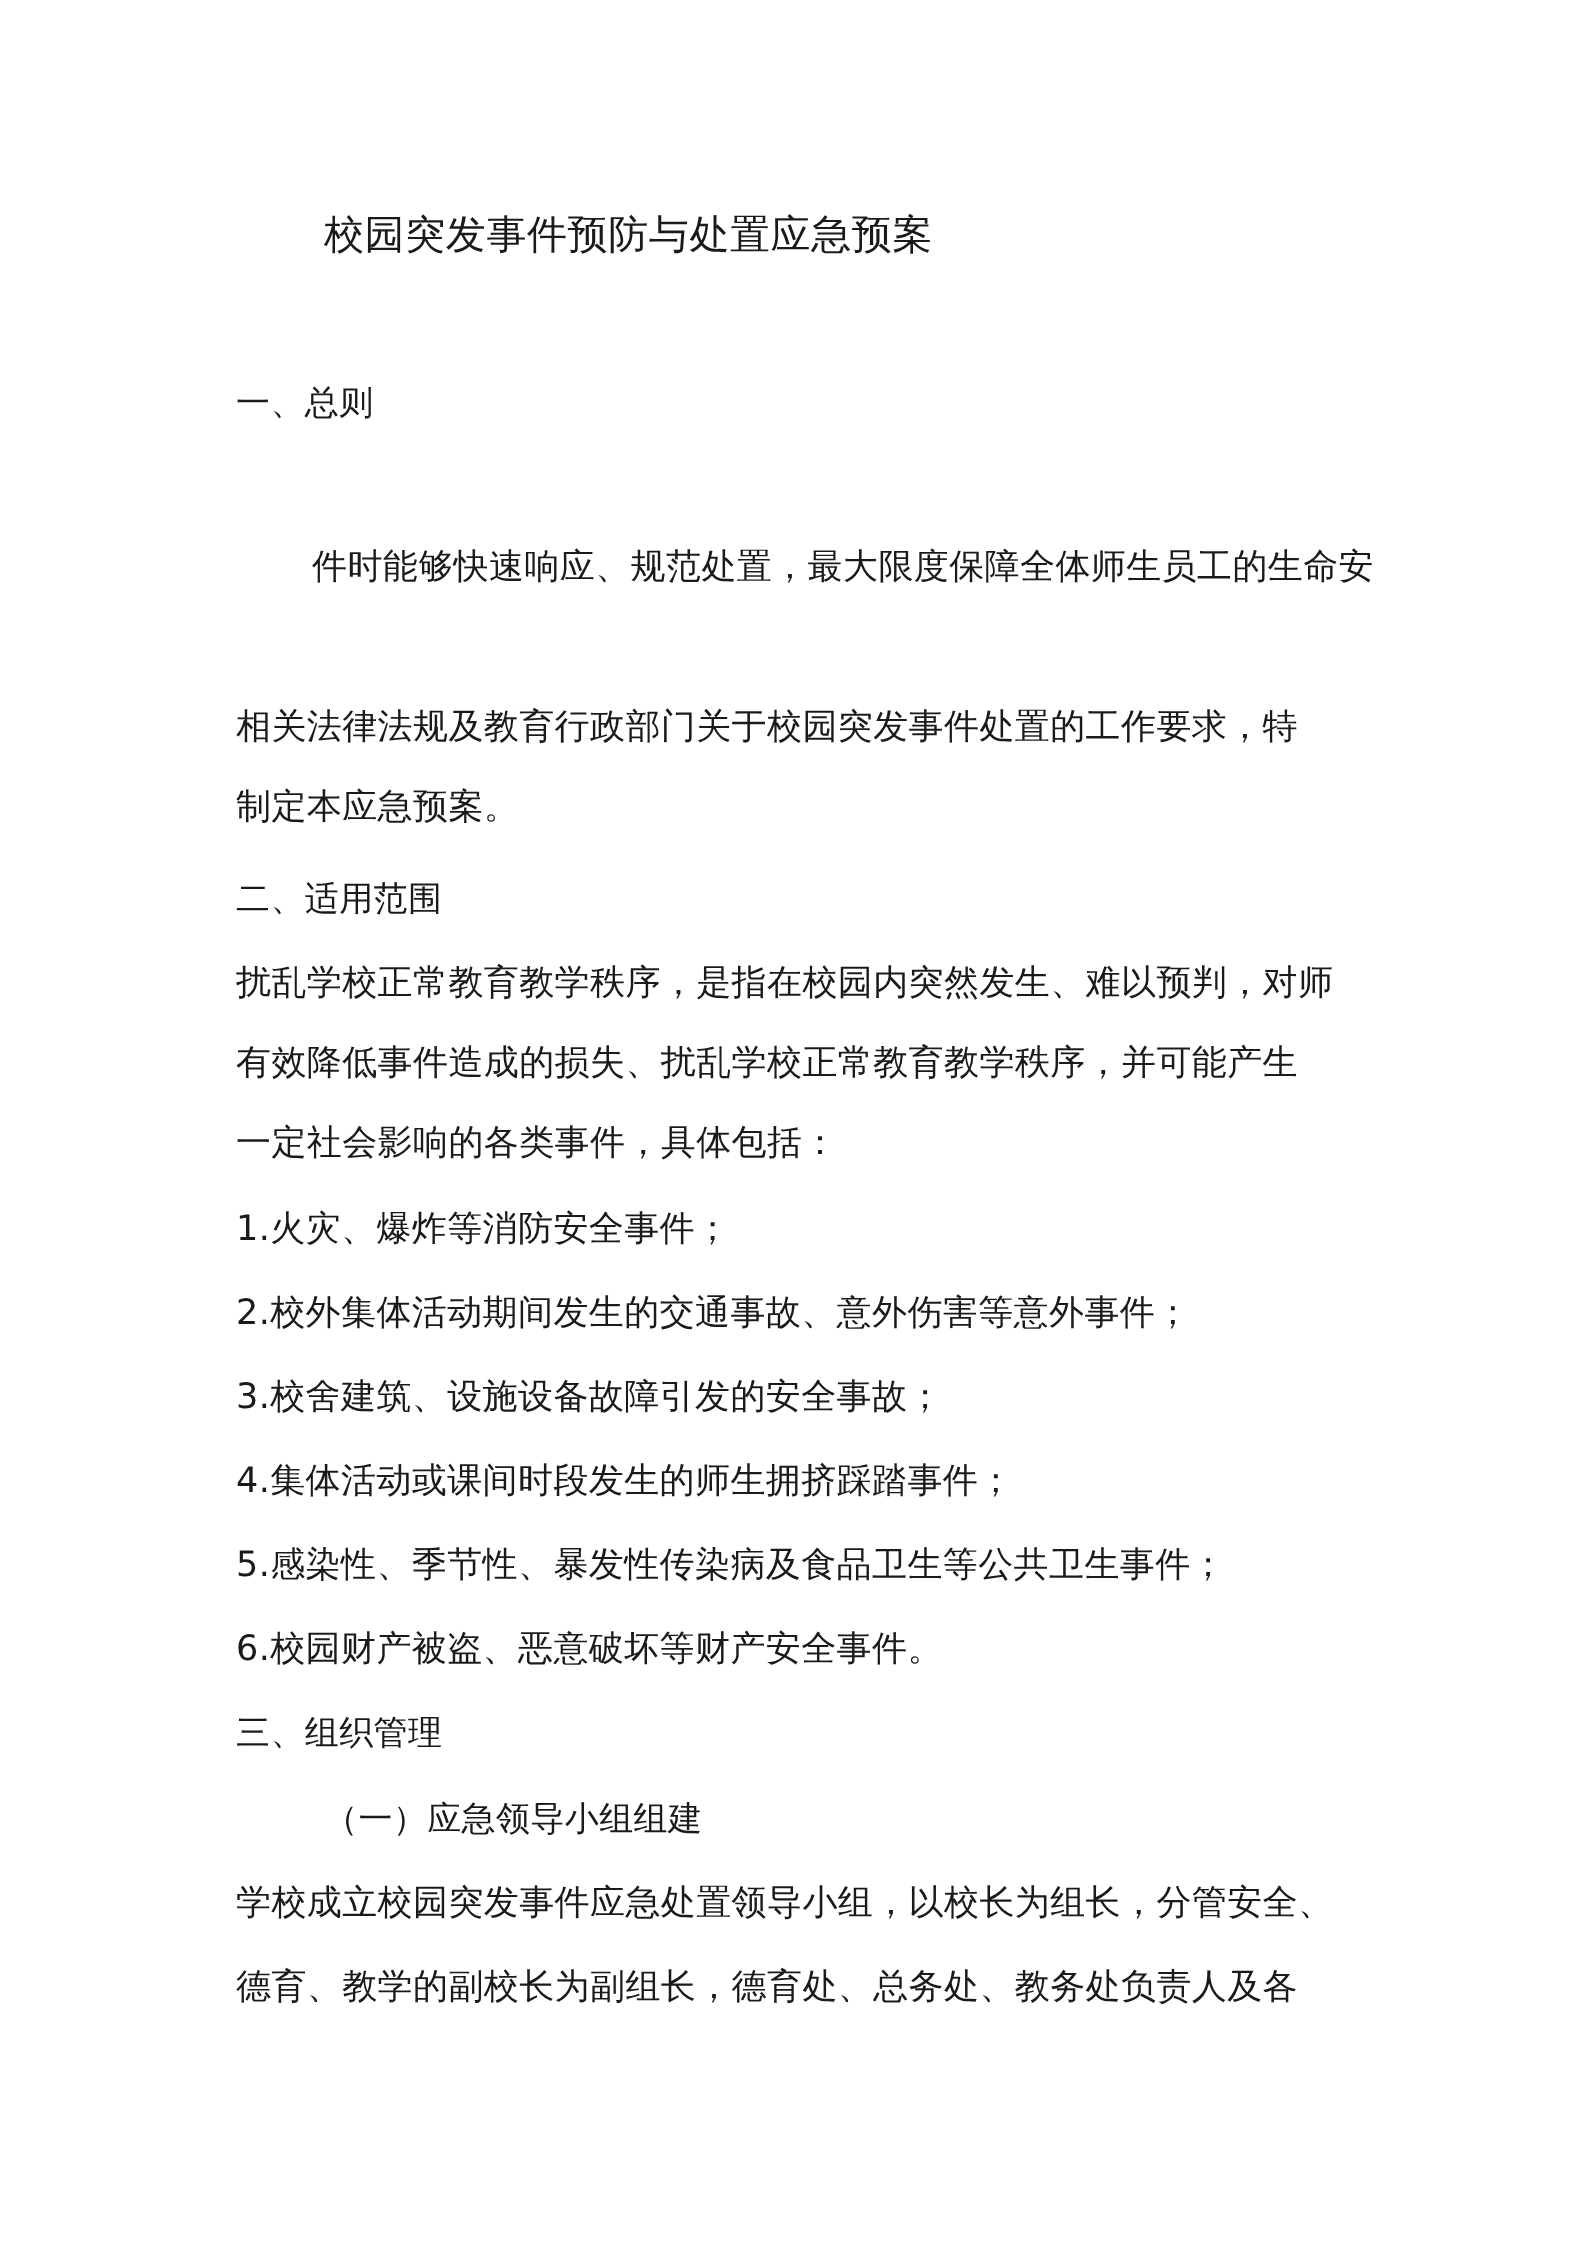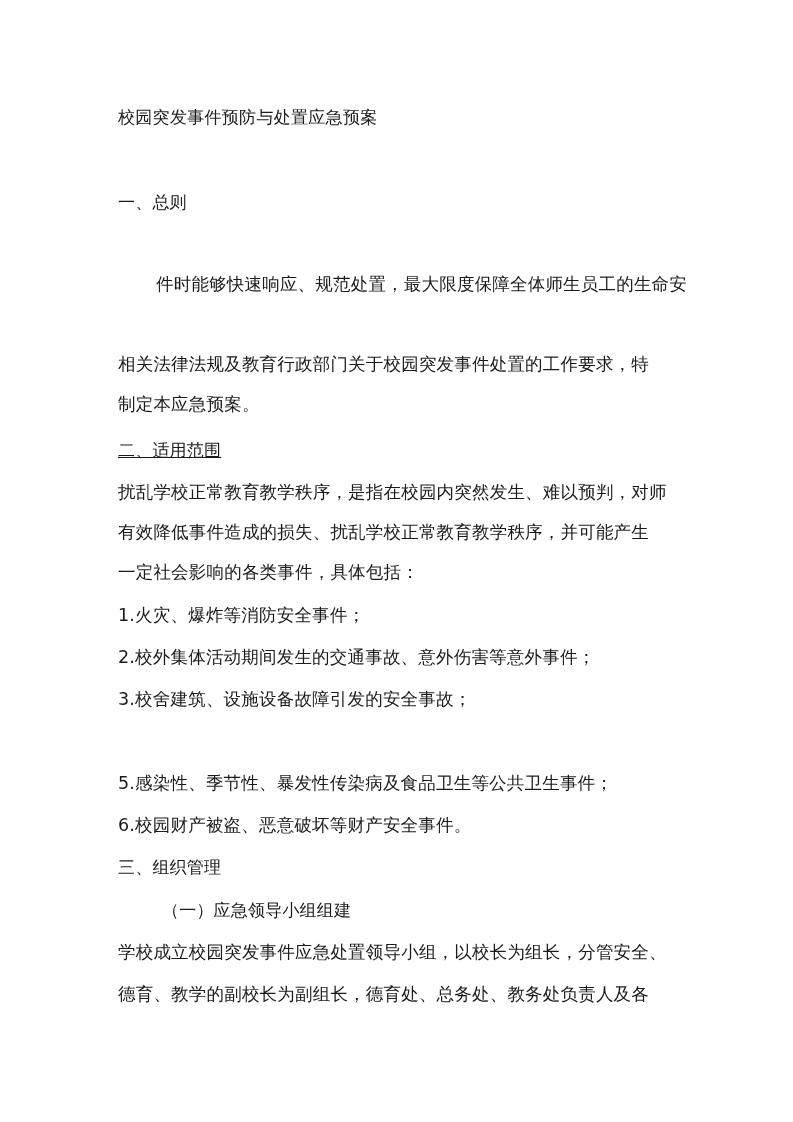--- a/index.html
+++ b/index.html
@@ -25,44 +25,46 @@
     }
     .line {
       position: absolute;
       left: 118px;
       white-space: nowrap;
       font-size: 17.5px;
       line-height: 24px;
       letter-spacing: 0.2px;
     }
     .title {
-      font-size: 17px;
+      font-size: 20px;
       letter-spacing: 0.3px;
+      margin-left: 44px;
     }
     .heading { font-size: 17px; }
   </style>
 </head>
 <body>
 
 <div class="page">
 
   <div class="line title" style="top:105px;">校园突发事件预防与处置应急预案</div>
 
   <div class="line heading" style="top:190px;">一、总则</div>
   <div class="line" style="top:272px;margin-left:38px;">件时能够快速响应、规范处置，最大限度保障全体师生员工的生命安</div>
   <div class="line" style="top:352px;">相关法律法规及教育行政部门关于校园突发事件处置的工作要求，特</div>
   <div class="line" style="top:392px;">制定本应急预案。</div>
 
-  <div class="line heading" style="top:438px;text-decoration:underline;">二、适用范围</div>
+  <div class="line heading" style="top:438px;">二、适用范围</div>
   <div class="line" style="top:480px;">扰乱学校正常教育教学秩序，是指在校园内突然发生、难以预判，对师</div>
   <div class="line" style="top:520px;">有效降低事件造成的损失、扰乱学校正常教育教学秩序，并可能产生</div>
   <div class="line" style="top:560px;">一定社会影响的各类事件，具体包括：</div>
   <div class="line" style="top:603px;">1.火灾、爆炸等消防安全事件；</div>
   <div class="line" style="top:645px;">2.校外集体活动期间发生的交通事故、意外伤害等意外事件；</div>
   <div class="line" style="top:687px;">3.校舍建筑、设施设备故障引发的安全事故；</div>
+  <div class="line" style="top:729px;">4.集体活动或课间时段发生的师生拥挤踩踏事件；</div>
   <div class="line" style="top:771px;">5.感染性、季节性、暴发性传染病及食品卫生等公共卫生事件；</div>
   <div class="line" style="top:813px;">6.校园财产被盗、恶意破坏等财产安全事件。</div>
 
   <div class="line heading" style="top:855px;">三、组织管理</div>
   <div class="line heading" style="top:898px;left:114px;margin-left:48px;">（一）应急领导小组组建</div>
   <div class="line" style="top:940px;">学校成立校园突发事件应急处置领导小组，以校长为组长，分管安全、</div>
   <div class="line" style="top:982px;">德育、教学的副校长为副组长，德育处、总务处、教务处负责人及各</div>
 
 </div>
 

